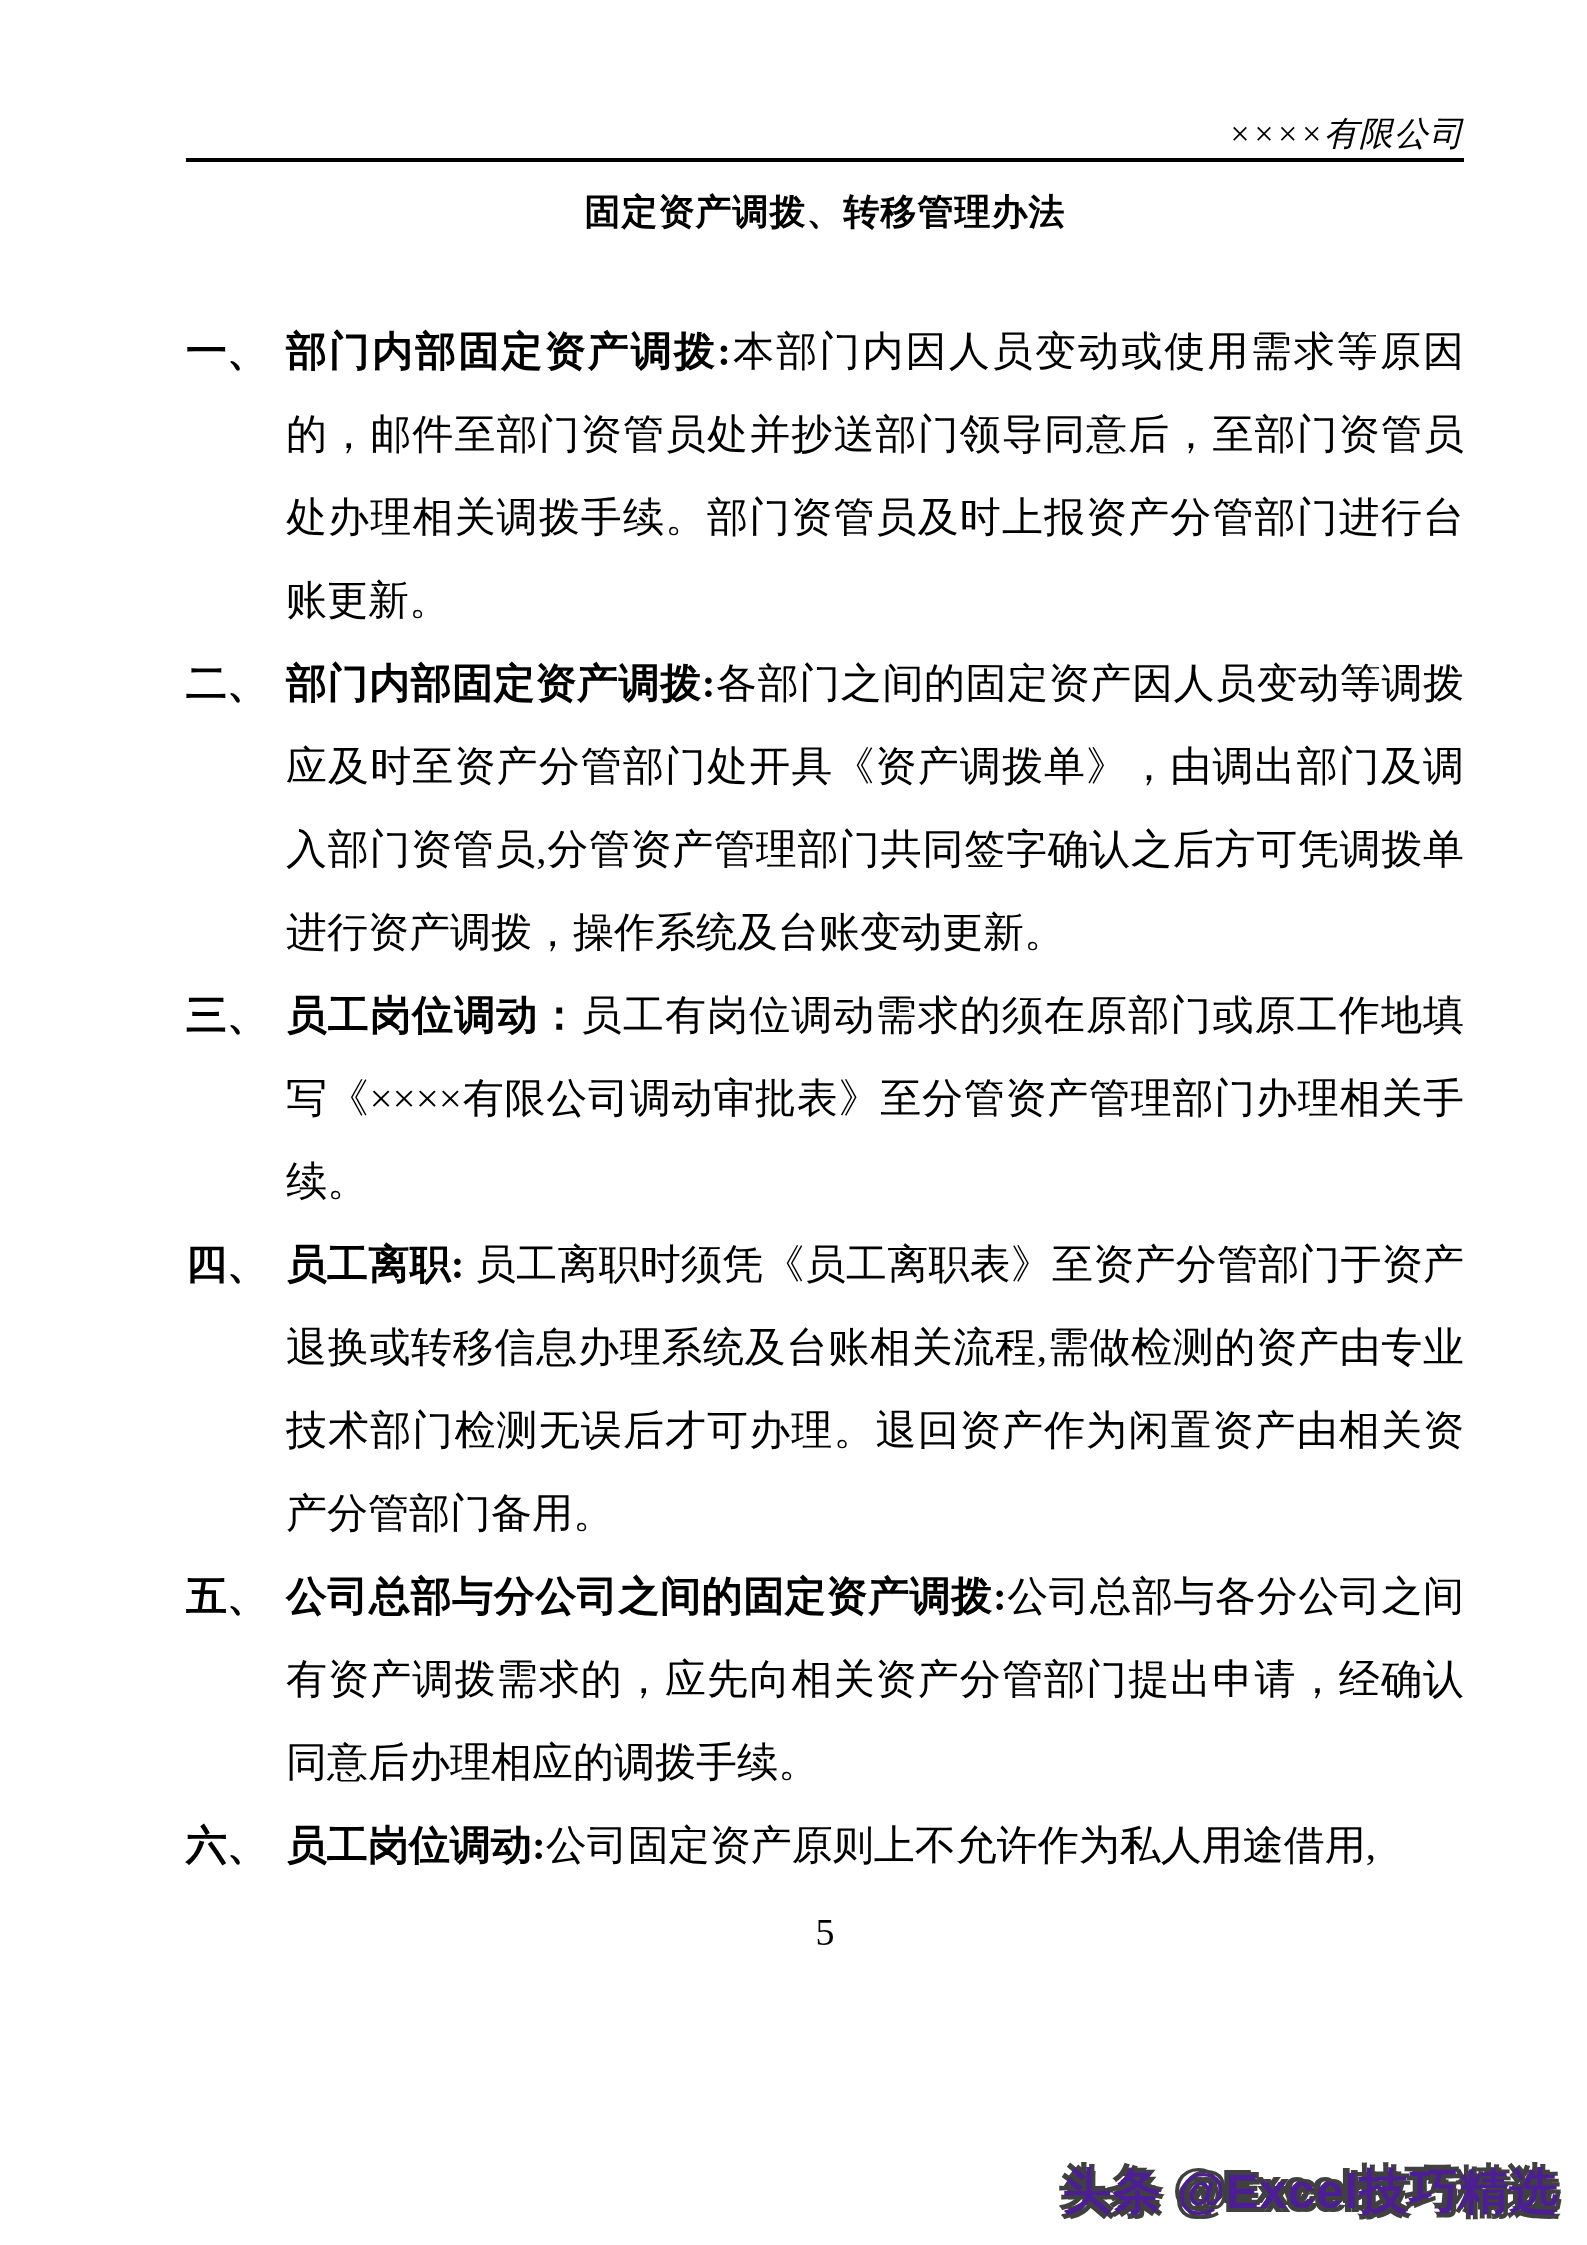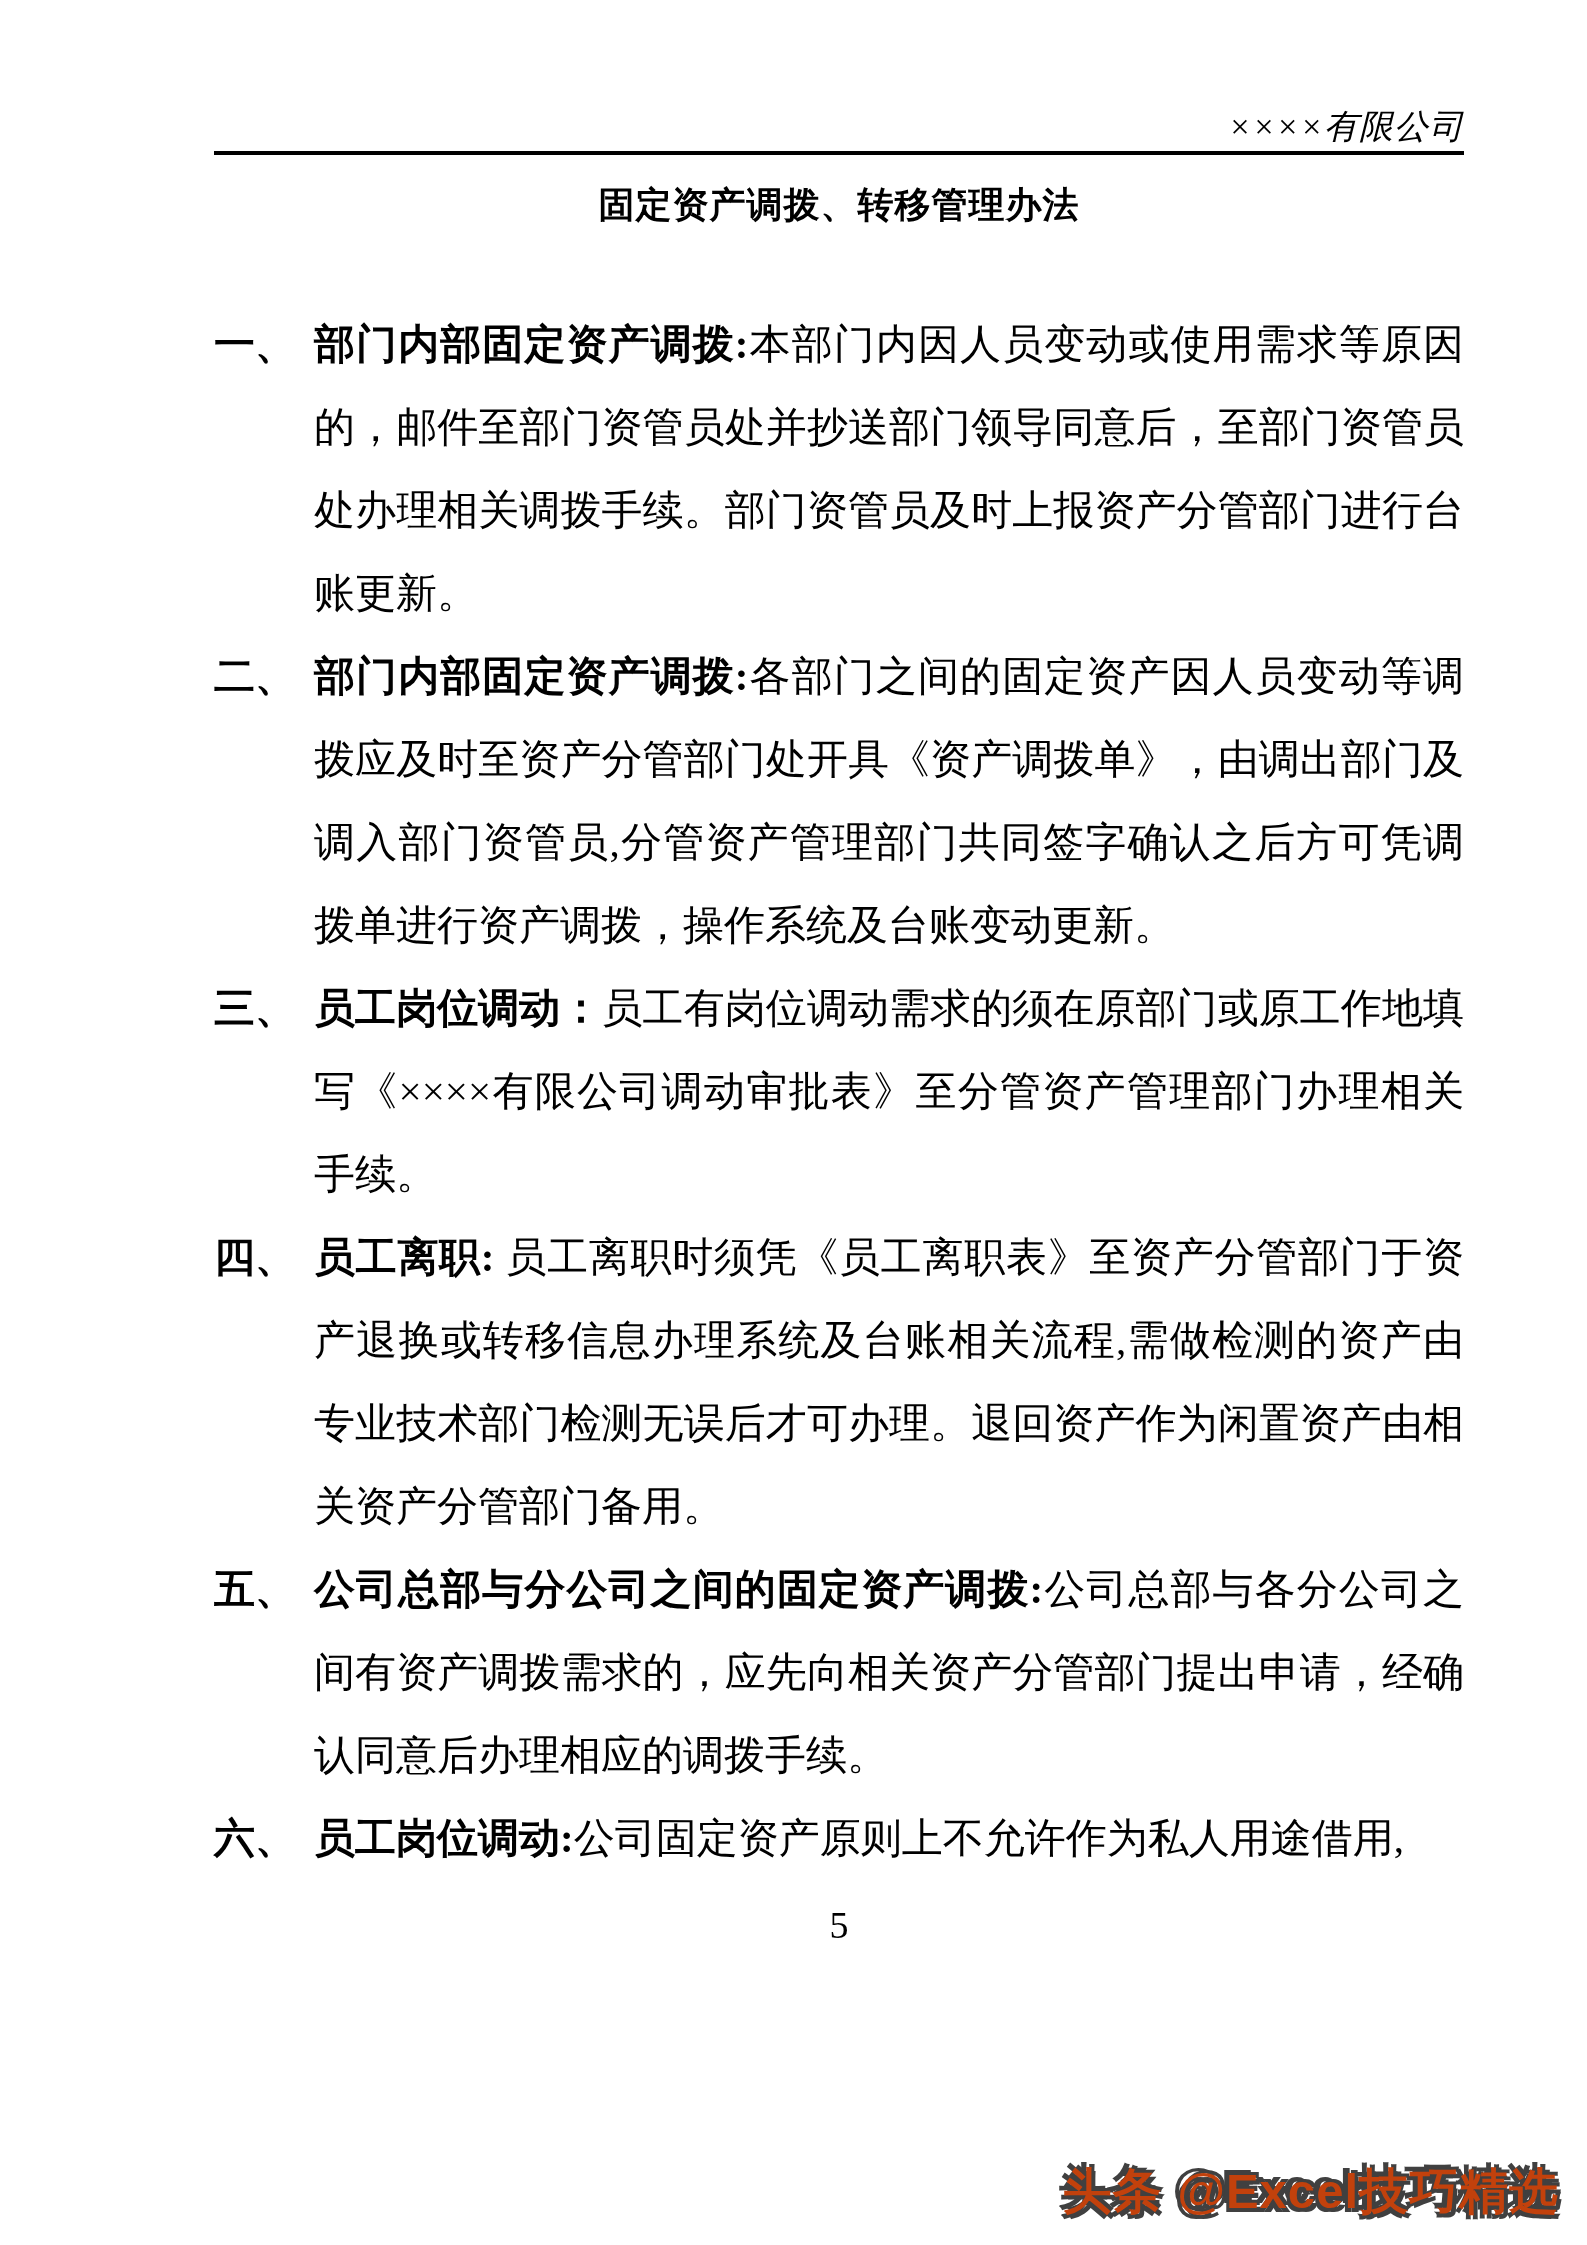--- a/index.html
+++ b/index.html
@@ -10,22 +10,21 @@
   .page {
     position: relative;
     width: 1587px;
     height: 2245px;
     background: #ffffff;
     color: #000000;
     font-family: "Liberation Serif", "DejaVu Serif", serif;
     overflow: hidden;
   }
   .content {
-    padding: 9px 123px 0 186px;
-    margin-left: 28px;
+    padding: 16px 123px 0 186px;
   }
   .header {
     padding-top: 98px;
     padding-bottom: 4px;
     border-bottom: 4px solid #000000;
   }
   .company {
     display: block;
     text-align: right;
     font-size: 34px;
@@ -77,21 +76,21 @@
   }
   .watermark {
     position: absolute;
     right: 28px;
     bottom: 28px;
     font-family: "Liberation Sans", "DejaVu Sans", sans-serif;
     font-weight: bold;
     font-size: 49px;
     line-height: 52px;
     letter-spacing: 1px;
-    color: #c2410c;
+    color: #4c1d95;
     white-space: nowrap;
     text-shadow:
       -5px -5px 0 #404040,
        3px -3px 0 #404040,
       -3px  4px 0 #404040,
        4px  4px 0 #404040;
   }
 </style>
 </head>
 <body>

